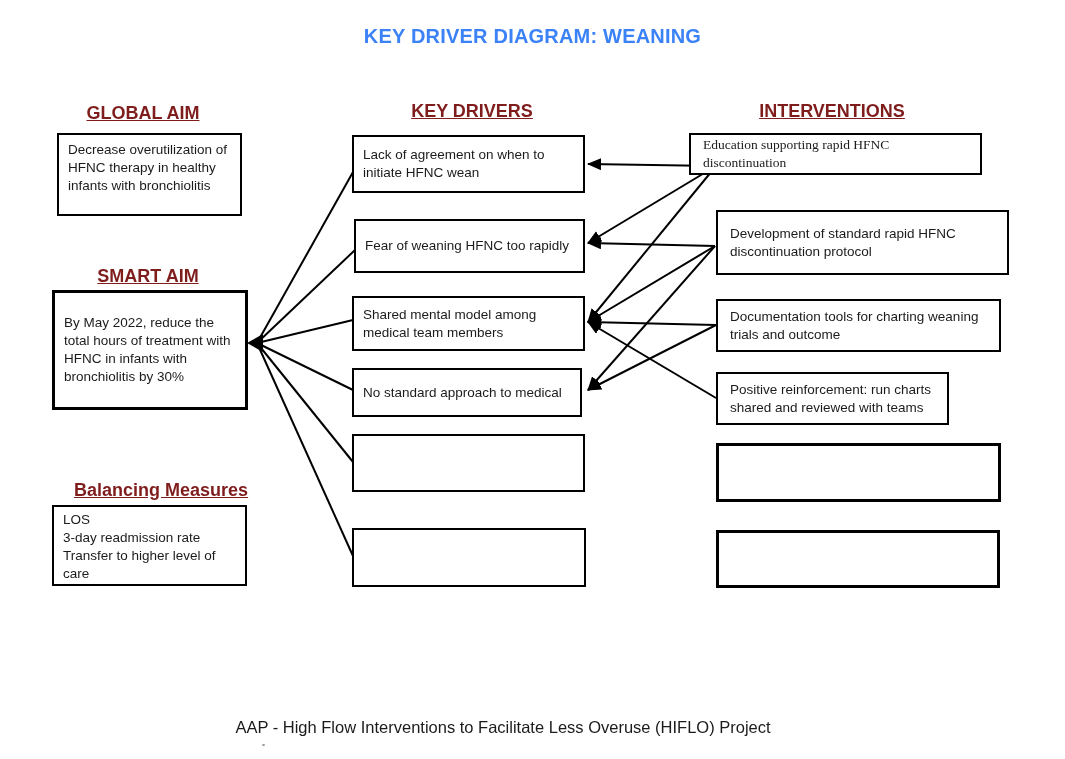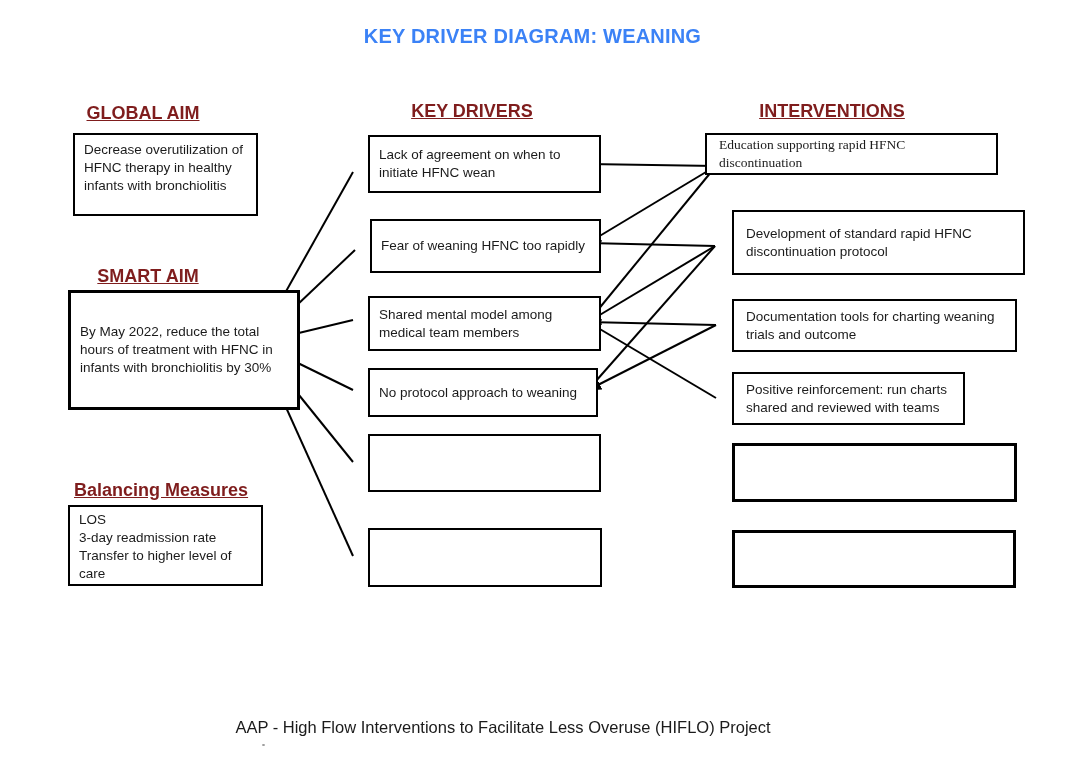--- a/index.html
+++ b/index.html
@@ -10,21 +10,21 @@
   .title{
     position:absolute;top:25px;left:0;width:1065px;text-align:center;
     font-size:20px;font-weight:bold;letter-spacing:.2px;color:#3b82f6;
   }
   .col-header{
     position:absolute;text-align:center;font-size:18px;font-weight:bold;
     text-decoration:underline;color:#7f1d1d;white-space:nowrap;
   }
   .box{
     position:absolute;background:#fff;border:2px solid #000;box-sizing:border-box;
-    display:flex;align-items:center;font-size:13.5px;line-height:18px;margin-left:16px;
+    display:flex;align-items:center;font-size:13.5px;line-height:18px;
   }
   .box .txt{padding:2px 9px;}
   .box.top-align{align-items:flex-start;}
   .box.thick{border-width:3px;}
   .pre{white-space:pre-line;}
   #connectors{position:absolute;left:0;top:0;width:1065px;height:759px;pointer-events:none;}
   .footer{
     position:absolute;top:718px;left:0;width:1006px;text-align:center;
     font-size:16.5px;color:#1b1b1b;
   }
@@ -66,41 +66,41 @@
   <div class="col-header" style="left:58px;top:103px;width:170px;">GLOBAL AIM</div>
   <div class="col-header" style="left:392px;top:101px;width:160px;">KEY DRIVERS</div>
   <div class="col-header" style="left:752px;top:101px;width:160px;">INTERVENTIONS</div>
   <div class="col-header" style="left:63px;top:266px;width:170px;">SMART AIM</div>
   <div class="col-header" style="left:74px;top:480px;width:160px;">Balancing Measures</div>
 
   <div class="box top-align" style="left:57px;top:133px;width:185px;height:83px;">
     <div class="txt" style="padding-top:6px;">Decrease overutilization of HFNC therapy in healthy infants with bronchiolitis</div>
   </div>
 
-  <div class="box thick" style="left:52px;top:290px;width:232px;height:120px;">
+  <div class="box thick" style="left:52px;top:290px;width:196px;height:120px;">
     <div class="txt">By May 2022, reduce the total hours of treatment with HFNC in infants with bronchiolitis by 30%</div>
   </div>
 
   <div class="box top-align" style="left:52px;top:505px;width:195px;height:81px;">
     <div class="txt pre" style="padding-top:4px;">LOS
 3-day readmission rate
 Transfer to higher level of care</div>
   </div>
 
   <div class="box" style="left:352px;top:135px;width:233px;height:58px;">
     <div class="txt">Lack of agreement on when to initiate HFNC wean</div>
   </div>
   <div class="box" style="left:354px;top:219px;width:231px;height:54px;">
     <div class="txt">Fear of weaning HFNC too rapidly</div>
   </div>
   <div class="box" style="left:352px;top:296px;width:233px;height:55px;">
     <div class="txt">Shared mental model among medical team members</div>
   </div>
   <div class="box" style="left:352px;top:368px;width:230px;height:49px;">
-    <div class="txt">No protocol approach to weaning</div>
+    <div class="txt">No standard approach to medical</div>
   </div>
   <div class="box" style="left:352px;top:434px;width:233px;height:58px;">
     <div class="txt"></div>
   </div>
   <div class="box" style="left:352px;top:528px;width:234px;height:59px;">
     <div class="txt"></div>
   </div>
 
   <div class="box" style="left:689px;top:133px;width:293px;height:42px;font-family:Liberation Serif, serif;">
     <div class="txt" style="padding-left:12px;">Education supporting rapid HFNC discontinuation</div>

